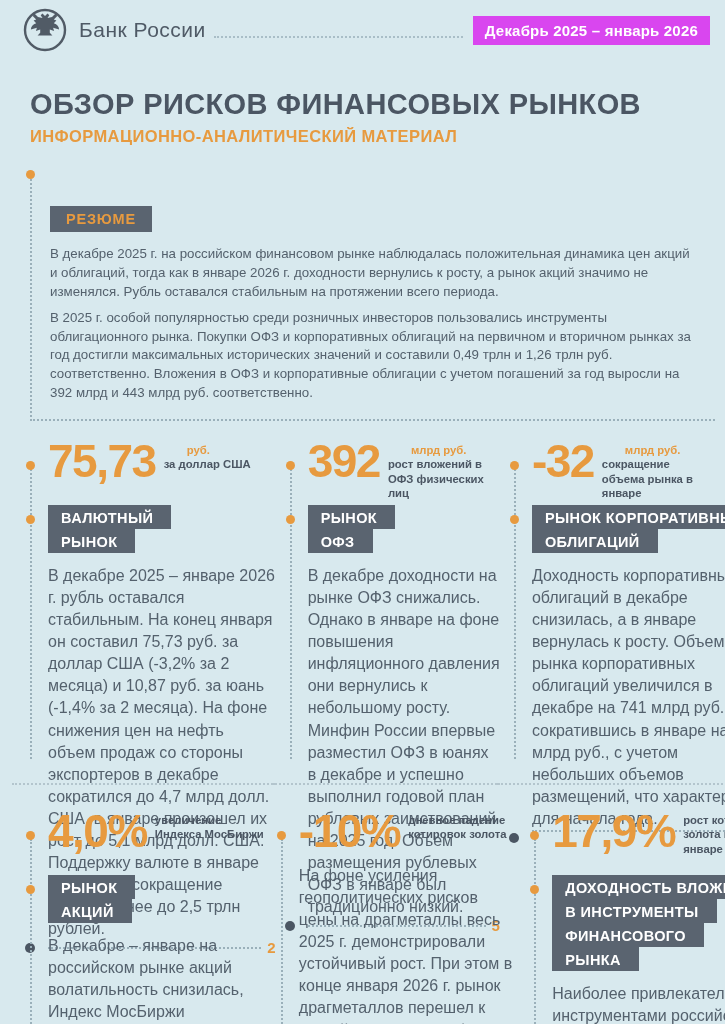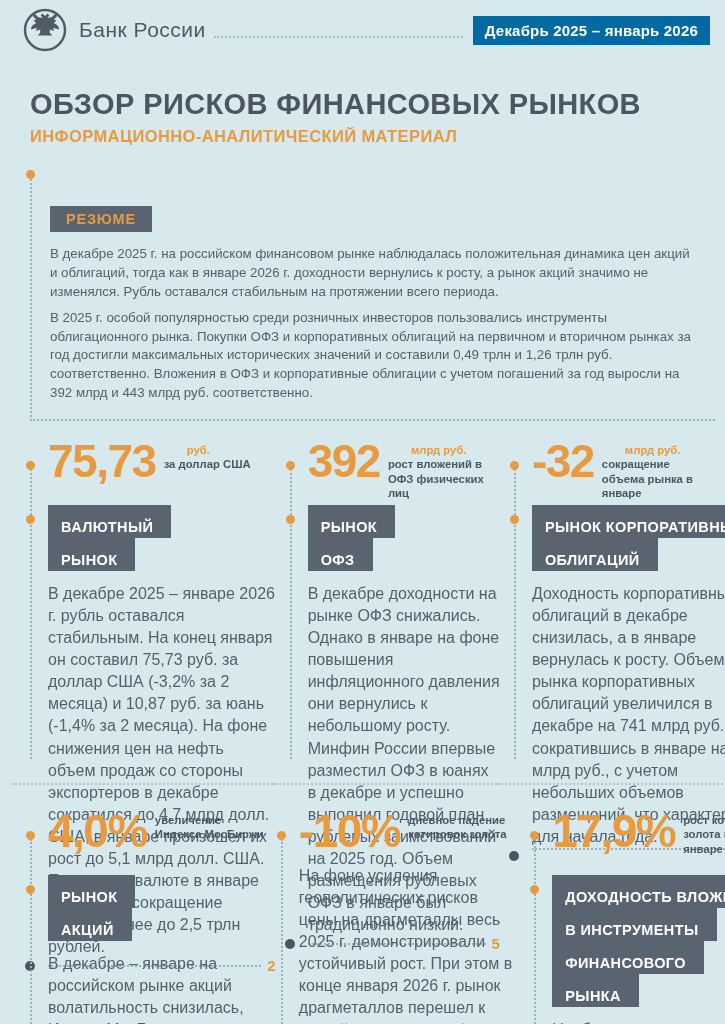--- a/index.html
+++ b/index.html
@@ -21,21 +21,21 @@
   .logo{width:44px;height:44px;flex:0 0 44px;display:inline-block;}
   .brand{
     font-size:21px;color:#4f5a66;margin-left:12px;letter-spacing:.5px;
     white-space:nowrap;
   }
   .leader{
     flex:1;border-bottom:2px dotted #a9bec7;height:0;
     margin:14px 10px 0 8px;
   }
   .period-badge{
-    background:#0369a1;color:#ffffff;font-weight:bold;font-size:15px;
+    background:#d946ef;color:#ffffff;font-weight:bold;font-size:15px;
     padding:6px 12px;white-space:nowrap;letter-spacing:.2px;
   }
 
   
   .title{
     margin:40px 30px 0 30px;
     font-size:29px;font-weight:bold;color:#4b5663;letter-spacing:.4px;
   }
   .subtitle{
     margin:6px 30px 0 30px;
@@ -96,21 +96,21 @@
     font-size:11.3px;font-weight:bold;line-height:1.28;
   }
   .metric-caption .unit{display:block;color:#e79a3f;margin-left:23px;}
   .metric-caption .cap{display:block;color:#4b5663;}
 
   .section-badge{position:relative;margin:10px 0 12px 0;}
   .section-badge .badge-dot{position:absolute;left:-22px;top:10px;}
   .badge-line{
     display:table;background:#5a6470;color:#ffffff;
     font-weight:bold;font-size:14.5px;letter-spacing:.4px;
-    padding:14px 18px 3px 13px;white-space:nowrap;
+    padding:5px 18px 3px 13px;white-space:nowrap;
   }
 
   .card-body{
     margin:0;font-size:16px;line-height:1.38;color:#54616d;
   }
 
   .card-footer{
     margin-top:auto;position:relative;display:flex;align-items:center;height:16px;
   }
   .card-footer .dot.dark{position:absolute;left:-23px;top:3px;}

